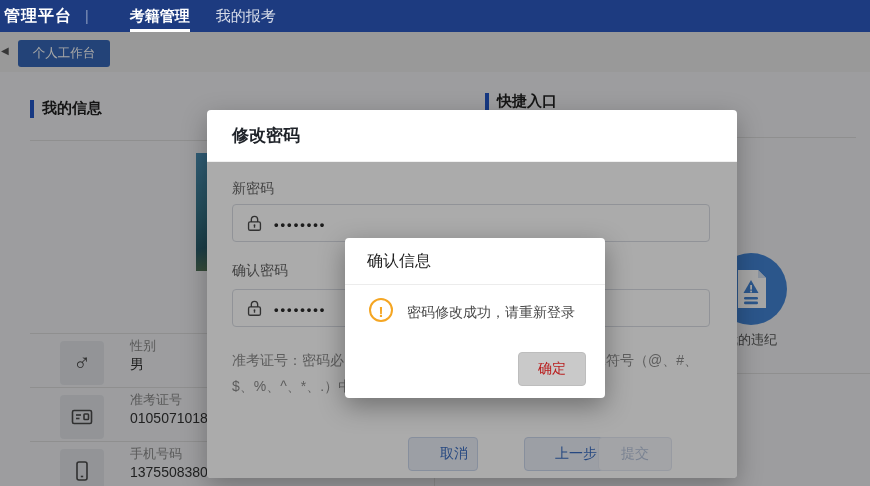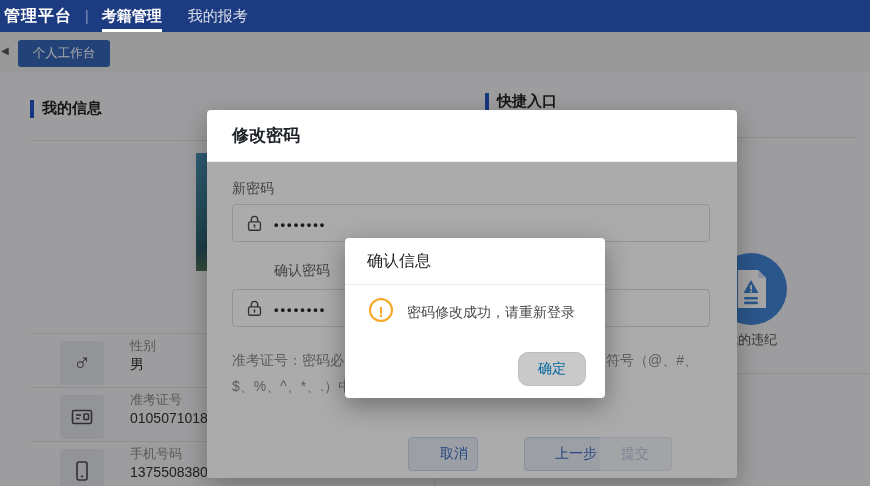--- a/index.html
+++ b/index.html
@@ -5,21 +5,21 @@
   html,body{margin:0;padding:0;}
   .screen{position:relative;width:870px;height:486px;overflow:hidden;
     background:#f1f2f5;font-family:"Liberation Sans",sans-serif;
     -webkit-font-smoothing:antialiased;}
   
   .topbar{position:absolute;top:0;left:0;right:0;height:32px;background:#1d3b80;
     display:flex;align-items:center;color:#fff;z-index:1;}
   .app-title{font-size:16px;font-weight:bold;margin-left:4px;letter-spacing:1px;}
   .nav-sep{color:rgba(255,255,255,.45);margin:0 13px;font-size:14px;}
   .nav-item{font-size:15px;margin-right:26px;color:rgba(255,255,255,.82);cursor:pointer;}
-  .nav-item.active{font-weight:bold;color:#fff;position:relative;}
+  .nav-item.active{font-weight:bold;color:#fff;position:relative;margin-left:28px;}
   .nav-item.active::after{content:"";position:absolute;left:0;right:0;top:22px;height:3px;background:#fff;}
   
   .tabbar{position:absolute;top:32px;left:0;right:0;height:40px;background:#ebebeb;z-index:1;}
   .chevron{position:absolute;left:1px;top:13px;font-size:10px;color:#555;cursor:pointer;}
   .tab{position:absolute;left:18px;top:8px;width:92px;height:27px;background:#3668b8;
     border-radius:3px;color:#fff;font-size:12.5px;display:flex;align-items:center;
     justify-content:center;cursor:pointer;}
   
   .bar{position:absolute;width:4px;height:18px;background:#2356c8;}
   .sec-title{position:absolute;font-size:15px;font-weight:bold;color:#222;}
@@ -60,21 +60,21 @@
   
   .cf-modal{position:absolute;left:345px;top:238px;width:260px;height:160px;background:#fff;
     border-radius:4px;z-index:40;box-shadow:0 8px 26px rgba(0,0,0,.35);}
   .cf-title{position:absolute;left:22px;top:13px;font-size:16px;font-weight:normal;color:#1f1f1f;}
   .cf-divider{position:absolute;top:46px;left:0;right:0;height:1px;background:#ececec;}
   .cf-icon{position:absolute;left:24px;top:60px;width:24px;height:24px;border:2px solid #f5a623;
     border-radius:50%;color:#f5a623;font-weight:bold;font-size:15px;text-align:center;
     line-height:23px;box-sizing:border-box;}
   .cf-msg{position:absolute;left:62px;top:66px;font-size:14px;color:#4a4a4a;white-space:nowrap;}
   .cf-ok{position:absolute;left:173px;top:114px;width:68px;height:34px;background:#c9c9c9;
-    border:1px solid #bdbdbd;border-radius:10px;color:#0369a1;font-size:14px;cursor:pointer;
+    border:1px solid #bdbdbd;border-radius:4px;color:#b91c1c;font-size:14px;cursor:pointer;
     font-family:"Liberation Sans",sans-serif;}
   svg{display:block;}
 </style>
 </head>
 <body>
 
 <div class="screen">
 
   <div class="topbar">
     <span class="app-title">管理平台</span>
@@ -155,21 +155,21 @@
     <div class="pw-input" style="top:94px;">
       <svg width="19" height="19" viewBox="0 0 24 24" fill="none" stroke="#4a4a4a" stroke-width="1.7">
         <rect x="4.5" y="10" width="15" height="10.5" rx="2"></rect>
         <path d="M8 10 V7 a4 4 0 0 1 8 0 V10"></path>
         <circle cx="12" cy="14.2" r="1.2" fill="#4a4a4a" stroke="none"></circle>
         <line x1="12" y1="15.2" x2="12" y2="17.3"></line>
       </svg>
       <span class="pw-dots">••••••••</span>
     </div>
 
-    <div class="pw-label" style="top:152px;margin-left:42px;">确认密码</div>
+    <div class="pw-label" style="top:152px;">确认密码</div>
     <div class="pw-input" style="top:179px;">
       <svg width="19" height="19" viewBox="0 0 24 24" fill="none" stroke="#4a4a4a" stroke-width="1.7">
         <rect x="4.5" y="10" width="15" height="10.5" rx="2"></rect>
         <path d="M8 10 V7 a4 4 0 0 1 8 0 V10"></path>
         <circle cx="12" cy="14.2" r="1.2" fill="#4a4a4a" stroke="none"></circle>
         <line x1="12" y1="15.2" x2="12" y2="17.3"></line>
       </svg>
       <span class="pw-dots">••••••••</span>
     </div>
 

